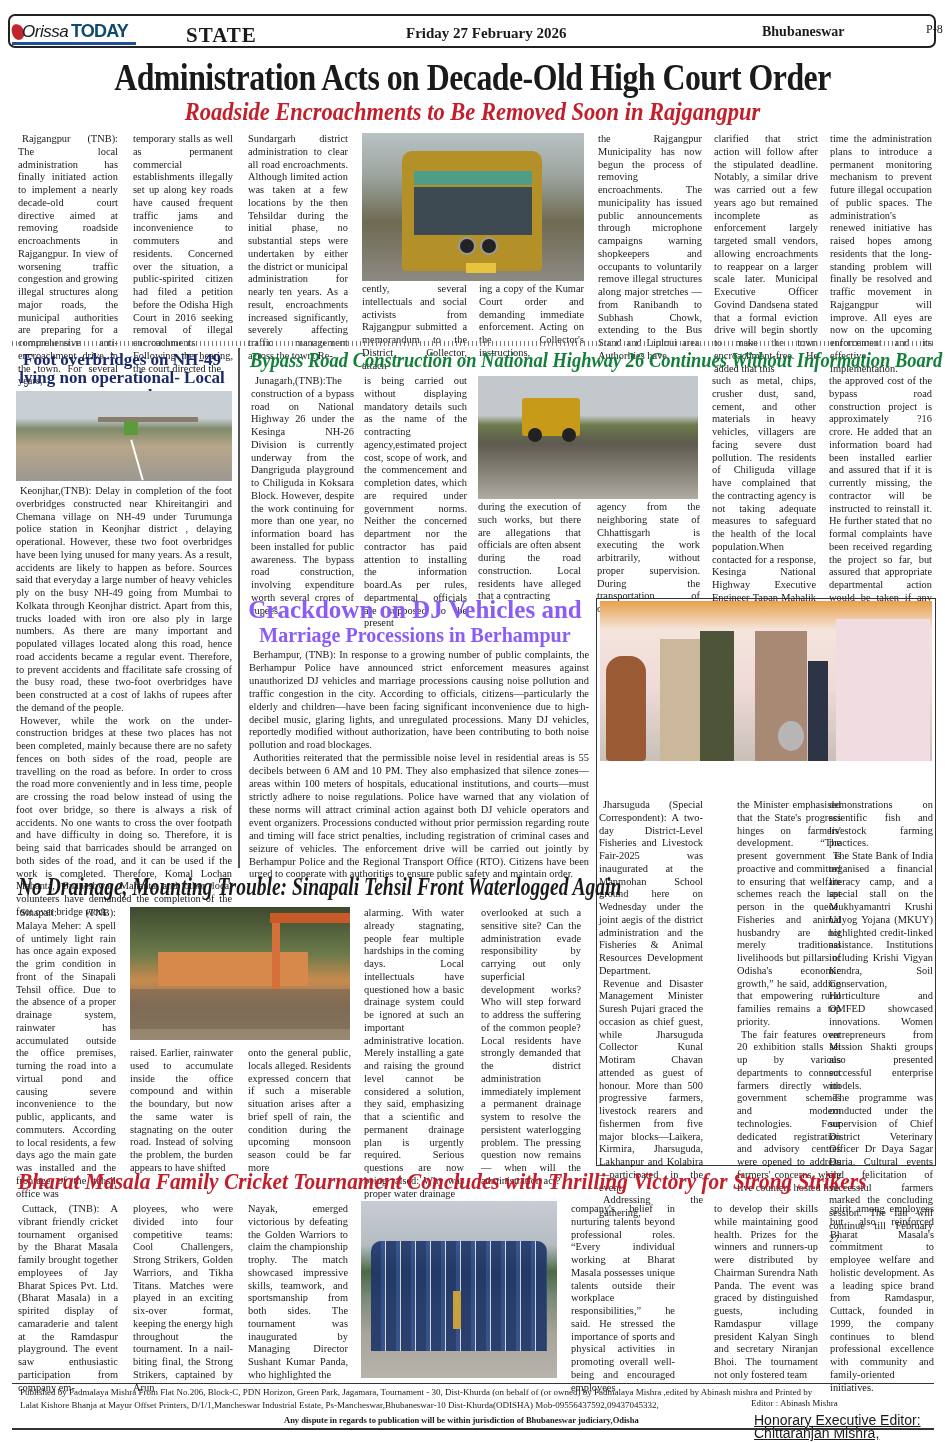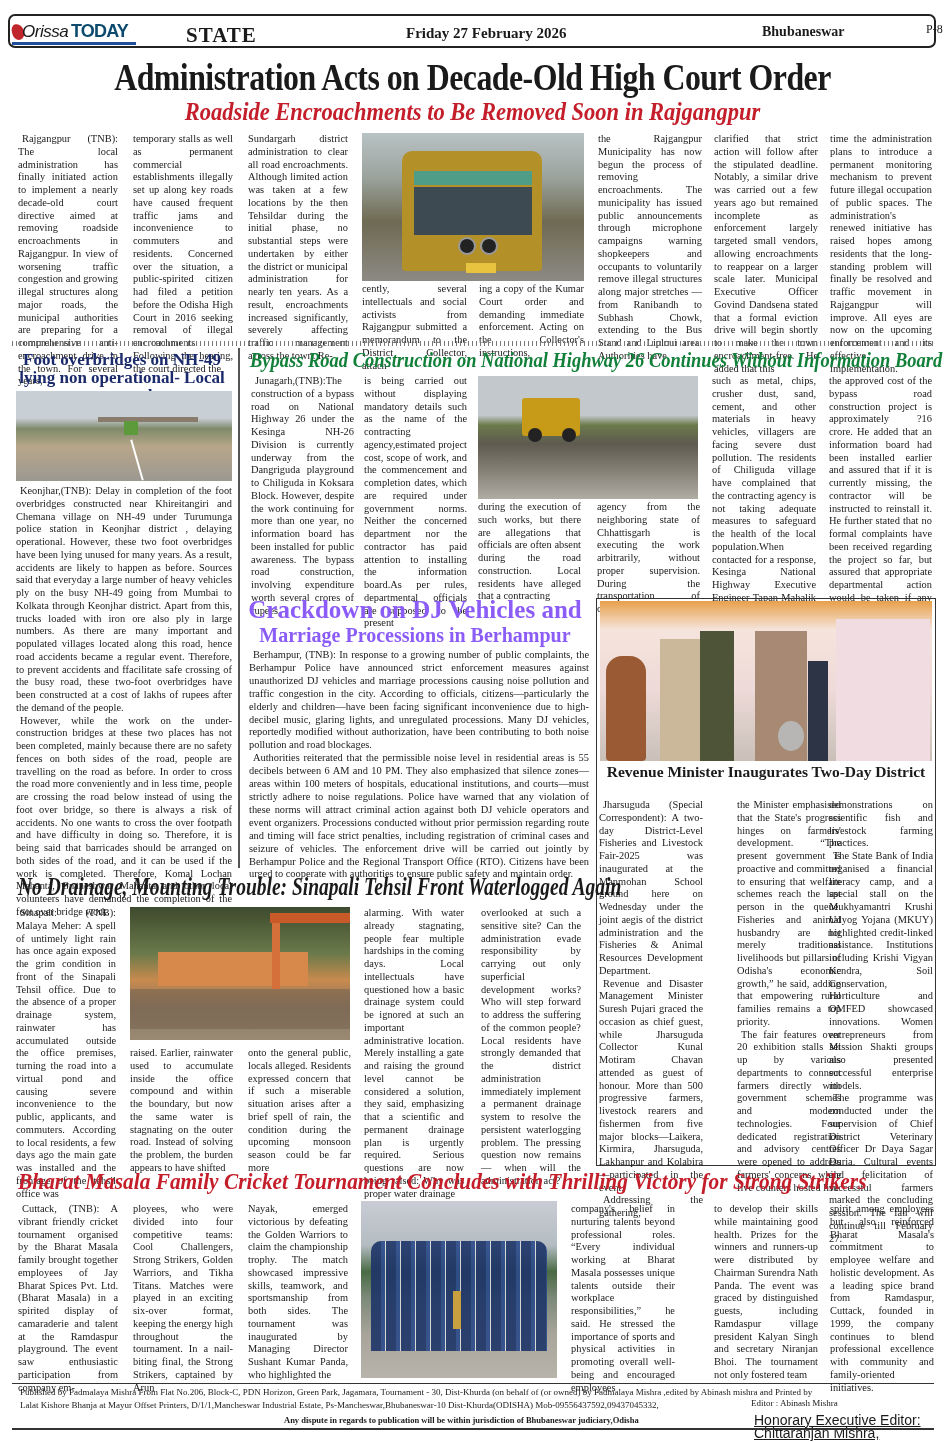--- a/index.html
+++ b/index.html
@@ -142,21 +142,20 @@
 <div class="abs photo" style="left:600px;top:601px;width:332px;height:160px;background:linear-gradient(180deg,#e8a04a 0%,#f5e4dc 18%,#eedad8 55%,#c9c0b8 100%);">
   <div style="position:absolute;left:6px;top:55px;width:40px;height:105px;background:#9a5a34;border-radius:16px 16px 4px 4px;"></div>
   <div style="position:absolute;left:60px;top:38px;width:46px;height:122px;background:#cbb79a;"></div>
   <div style="position:absolute;left:100px;top:30px;width:34px;height:130px;background:#4d5438;"></div>
   <div style="position:absolute;left:155px;top:30px;width:52px;height:130px;background:#a88a74;"></div>
   <div style="position:absolute;left:208px;top:60px;width:20px;height:100px;background:#2c3446;"></div>
   <div style="position:absolute;left:236px;top:18px;width:94px;height:142px;background:#f1dce2;"></div>
   <div style="position:absolute;left:178px;top:120px;width:26px;height:30px;background:#b7b6b4;border-radius:50%;"></div>
 </div>
 <div class="abs" style="left:600px;top:763px;width:332px;text-align:center;font-weight:bold;font-size:15.5px;line-height:17px;">
-  <div>Revenue Minister Inaugurates Two-Day District</div>
 </div>
 <div class="abs txt" style="left:599px;top:799px;width:104px;">
   <p>Jharsuguda (Special Correspondent): A two-day District-Level Fisheries and Livestock Fair-2025 was inaugurated at the Manmohan School ground here on Wednesday under the joint aegis of the district administration and the Fisheries &amp; Animal Resources Development Department.</p>
   <p>Revenue and Disaster Management Minister Suresh Pujari graced the occasion as chief guest, while Jharsuguda Collector Kunal Motiram Chavan attended as guest of honour. More than 500 progressive farmers, livestock rearers and fishermen from five major blocks—Laikera, Kirmira, Jharsuguda, Lakhanpur and Kolabira—participated in the event.</p>
   <p>Addressing the gathering,</p>
 </div>
 <div class="abs txt" style="left:737px;top:799px;width:104px;font-family:Liberation Serif, serif;">
   <p style="text-indent:0">the Minister emphasised that the State's progress hinges on farmers' development. “The present government is proactive and committed to ensuring that welfare schemes reach the last person in the queue. Fisheries and animal husbandry are not merely traditional livelihoods but pillars of Odisha's economic growth,” he said, adding that empowering rural families remains a top priority.</p>
   <p>The fair features over 20 exhibition stalls set up by various departments to connect farmers directly with government schemes and modern technologies. Four dedicated registration and advisory centres were opened to address farmers' concerns, while five counters hosted live</p>
 </div>

